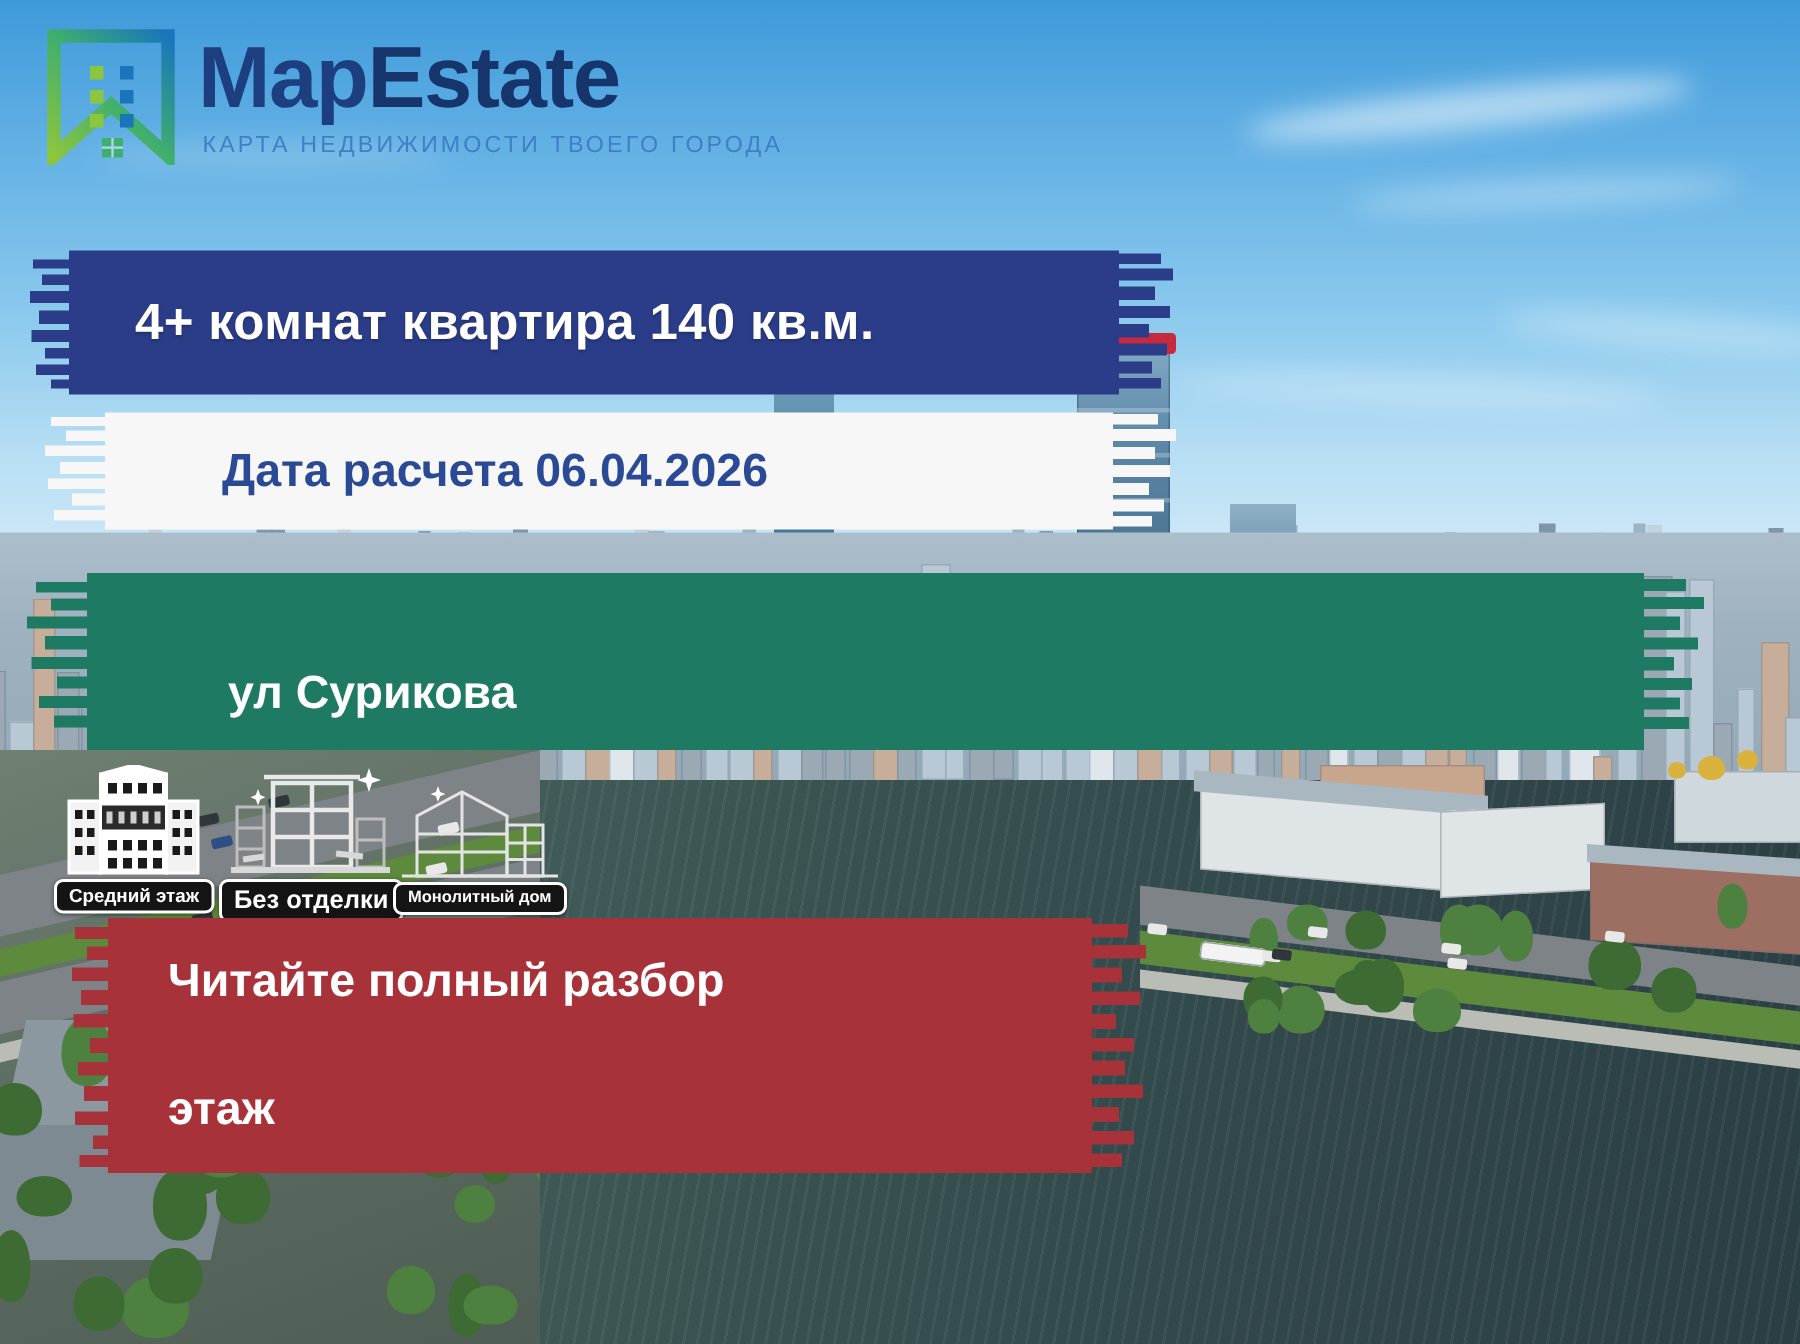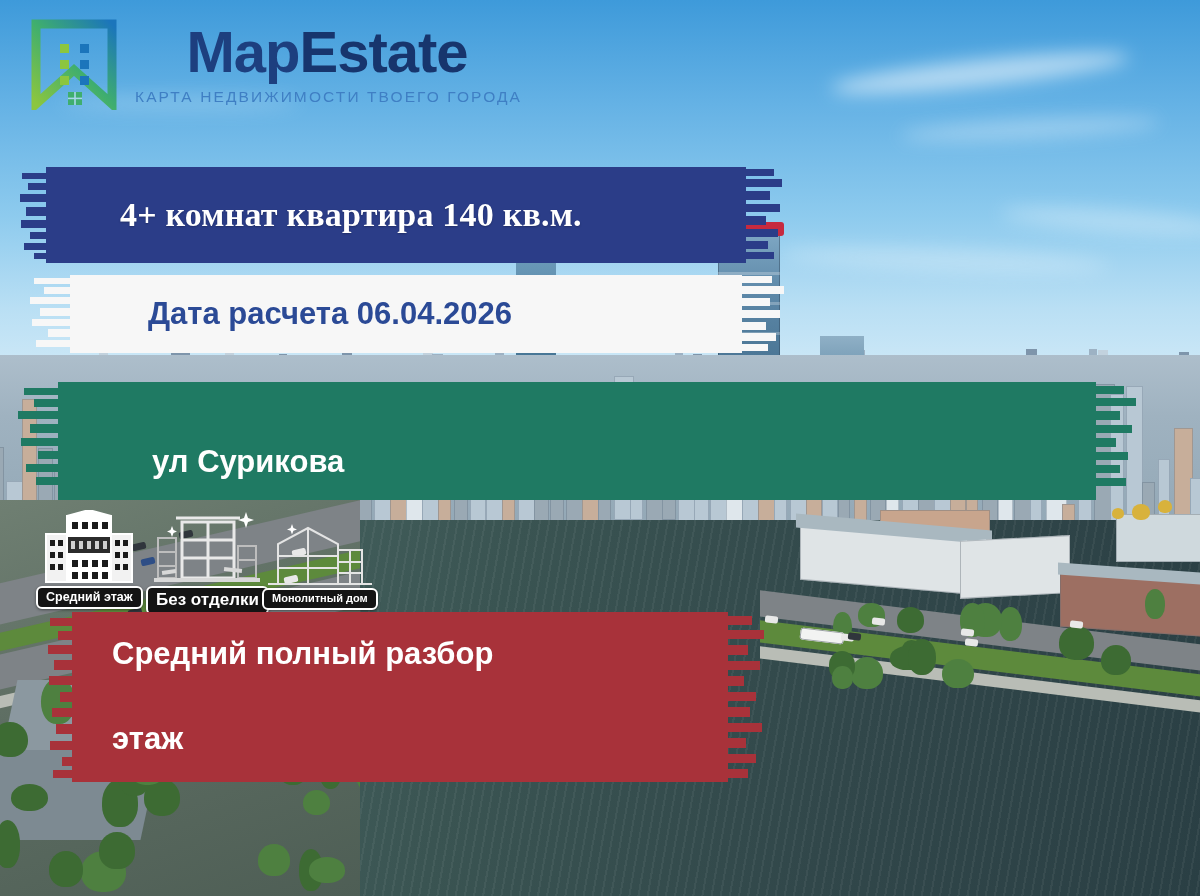--- a/index.html
+++ b/index.html
@@ -97,41 +97,39 @@
   .bldgroof { position:absolute; background:#a9b8c0; }
   .dome { position:absolute; background:#d8b23c; border-radius:50% 50% 45% 45%; }
 
   
   .logo { position:absolute; left:30px; top:18px; display:flex; align-items:center; gap:14px; }
   .logo-mark { width:88px; height:92px; flex:0 0 auto; }
   .logo-text { display:flex; flex-direction:column; }
   .logo-title {
     font-size:58px; font-weight:700; letter-spacing:-1px; line-height:1;
     color:#1d3f7f;
-    text-align:center;
   }
   .logo-title .est { color:#17356d; }
   .logo-sub {
     font-size:15.5px; letter-spacing:2.1px; color:#3f7fc4; font-weight:400;
     margin-top:7px; margin-left:3px;
   }
 
   
   .banner { position:absolute; display:flex; align-items:center; }
   .banner .txt { position:relative; z-index:3; }
 
   
   .brush { position:absolute; inset:0; z-index:1; }
 
   
   #banner-rooms { left:20px; top:163px; width:762px; height:104px; }
   #banner-rooms .txt {
-    color:#ffffff; font-size:34px; font-weight:700; margin-left:100px; letter-spacing:.2px;
+    color:#ffffff; font-size:34px; font-weight:700; margin-left:70px; letter-spacing:.2px;
     text-shadow:0 1px 2px rgba(0,0,0,.25);
-    font-family:Liberation Serif, serif;
   }
   
   #banner-date { left:30px; top:272px; width:760px; height:84px; }
   #banner-date .txt {
     color:#2b4a96; font-size:31px; font-weight:700; margin-left:118px;
   }
   
   #banner-address { left:18px; top:380px; width:1122px; height:122px; }
   #banner-address .txt {
     color:#ffffff; font-size:31px; font-weight:700; margin-left:134px; line-height:1.33;
@@ -603,21 +601,21 @@
       <rect x="674" y="68" width="22" height="10"></rect>
       <rect x="674" y="84" width="34" height="9"></rect>
       <rect x="674" y="99" width="28" height="10"></rect>
       <rect x="674" y="115" width="40" height="9"></rect>
       <rect x="674" y="130" width="24" height="10"></rect>
       <rect x="674" y="146" width="34" height="9"></rect>
       <rect x="674" y="161" width="26" height="9"></rect>
     </g>
   </svg>
   <span class="txt">
-    <span>Средний полный разбор</span><br>
+    <span>Читайте полный разбор</span><br>
     <br>
     <span>этаж</span>
   </span>
 </div>
 
 <div class="badges">
 
   <div class="badge-item" id="badge-floor">
     <svg class="badge-icon" width="94" height="76" viewBox="0 0 94 76">
       <g stroke="#ffffff" stroke-width="2">

